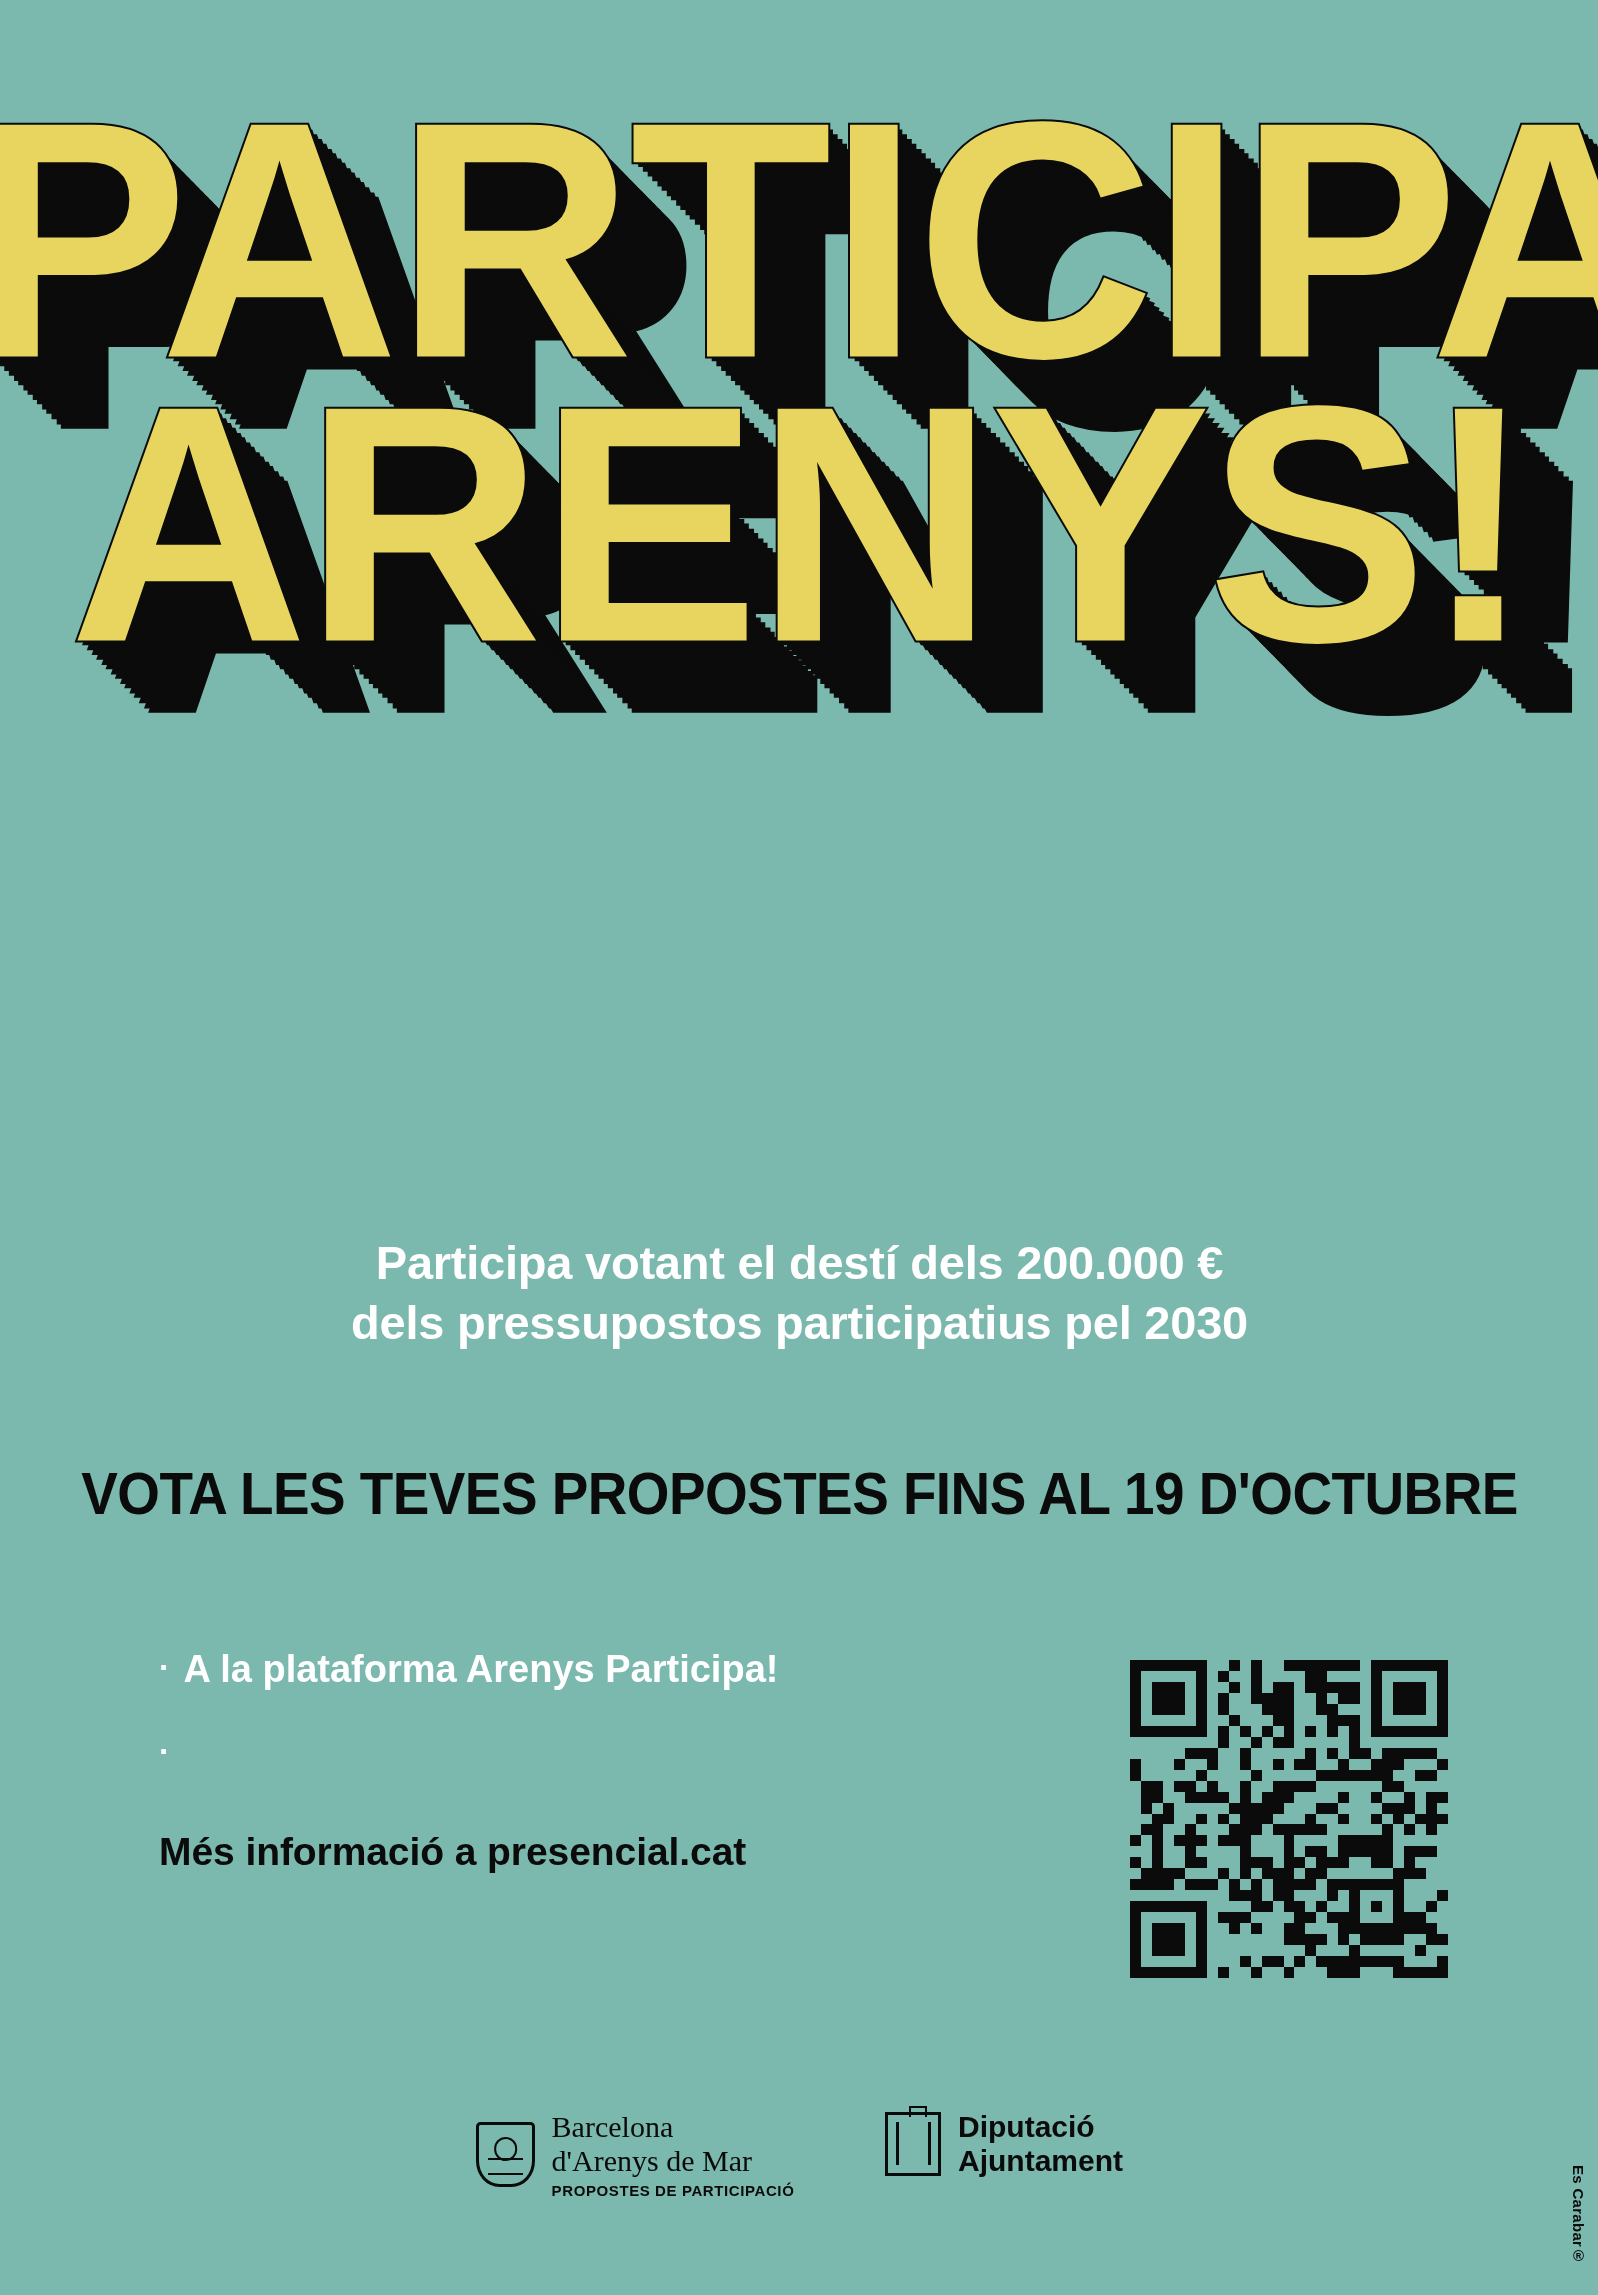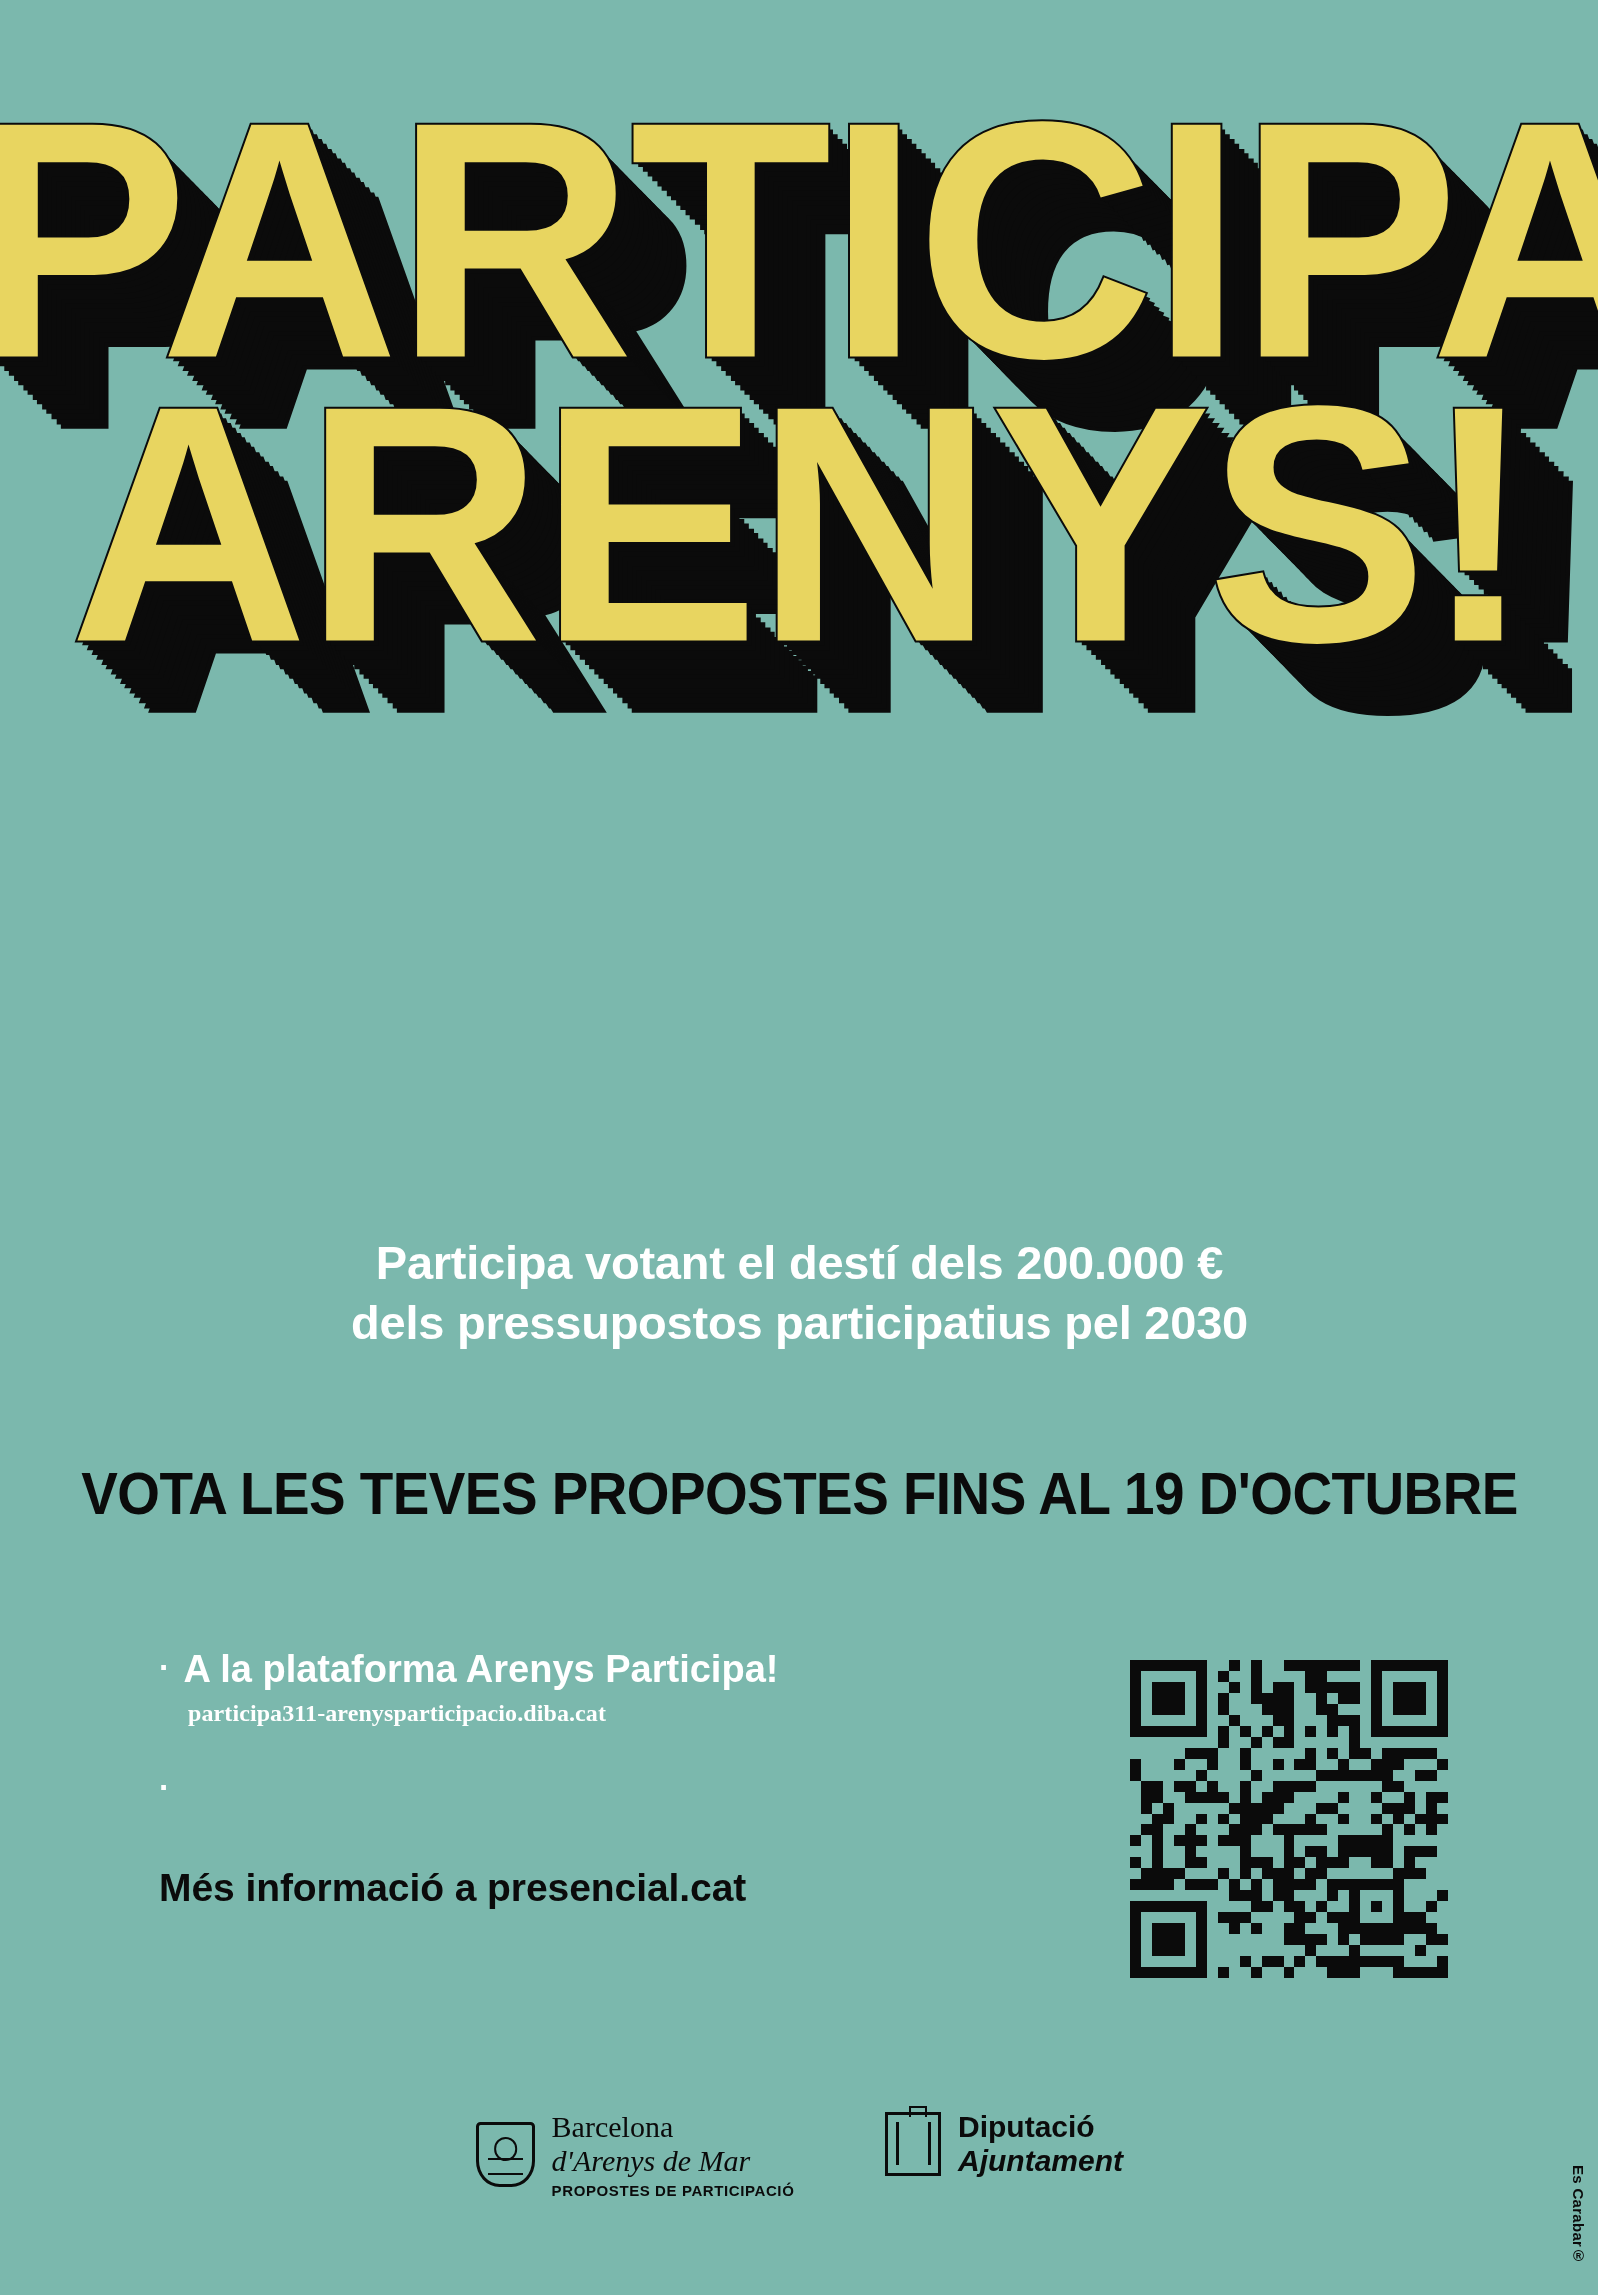--- a/index.html
+++ b/index.html
@@ -200,21 +200,20 @@
   .logo-txt { line-height: 1.12; }
   .logo-txt .l1 {
     font-family: "Liberation Serif", serif;
     font-size: 30px;
     font-weight: normal;
   }
   .logo-txt .l2 {
     font-family: "Liberation Serif", serif;
     font-size: 30px;
     font-weight: normal;
-    font-style: italic;
   }
   .logo-txt .l3 {
     font-size: 15px;
     font-weight: bold;
     letter-spacing: 0.04em;
     margin-top: 6px;
   }
   .logo-txt.dip .l1, .logo-txt.dip .l2 {
     font-family: "Liberation Sans", sans-serif;
     font-weight: bold;
@@ -248,21 +247,20 @@
     <div>dels pressupostos participatius pel 2030</div>
   </div>
 
   <div class="black-line">VOTA LES TEVES PROPOSTES FINS AL 19 D'OCTUBRE</div>
 
   <div class="info-block">
     <div class="bullet">
       <span class="dot">·</span>
       <span>A la plataforma Arenys Participa!</span>
     </div>
-    <div class="url-line">participa311-arenysparticipacio.diba.cat</div>
 
     <div class="bullet bullet-2">
       <span class="dot">·</span>
     </div>
 
     <div class="more-info">Més informació a presencial.cat</div>
   </div>
 
   <div class="qr-wrap">
     <div class="qr" id="qr">

